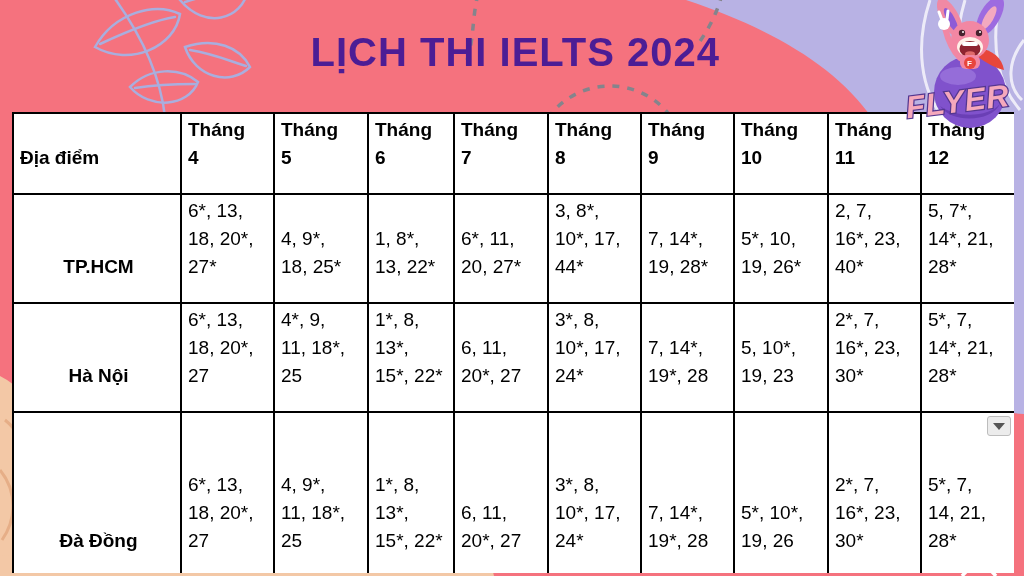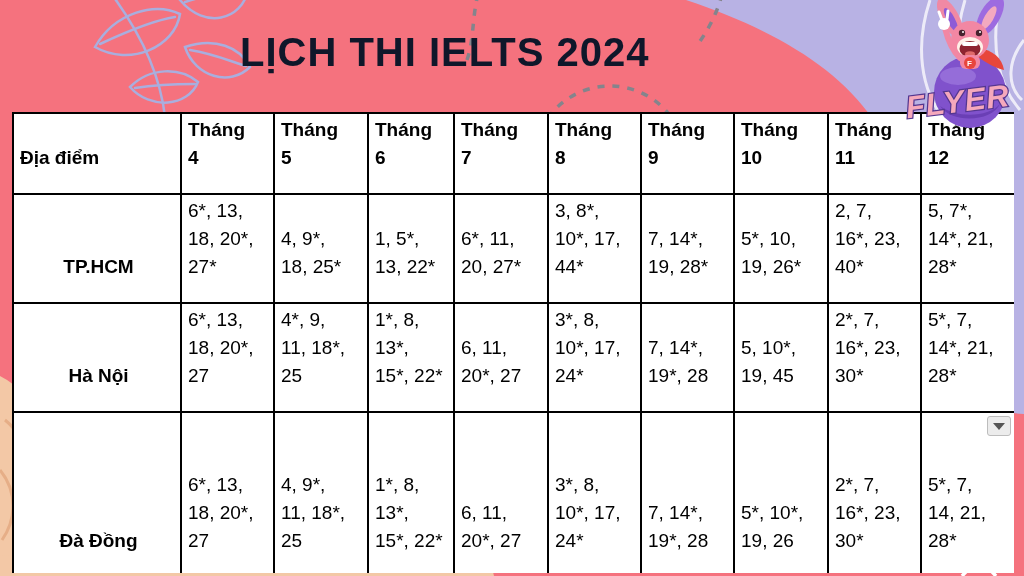--- a/index.html
+++ b/index.html
@@ -4,21 +4,21 @@
 <style>
   html,body{margin:0;padding:0;}
   body{
     width:1024px;height:576px;position:relative;overflow:hidden;
     background:#F5727E;
     font-family:"Liberation Sans","DejaVu Sans",sans-serif;
   }
   .bg-svg{position:absolute;left:0;top:0;z-index:0;}
   .title{
     position:absolute;top:30px;left:240px;width:480px;z-index:3;
-    text-align:left;font-size:40px;font-weight:800;color:#0f172a;
+    text-align:right;font-size:40px;font-weight:800;color:#4c1d95;
     letter-spacing:1px;white-space:nowrap;
   }
   .mascot{position:absolute;top:0;right:0;z-index:3;}
   .table-wrap{
     position:absolute;left:12px;top:112px;width:1002px;height:461px;
     overflow:hidden;z-index:2;background:#FFFFFF;
   }
   table{border-collapse:collapse;table-layout:fixed;width:1002px;}
   th,td{
     border:2px solid #000;vertical-align:bottom;text-align:left;
@@ -165,21 +165,21 @@
       </tr>
     </thead>
     <tbody>
       <tr class="r0">
         <td class="loc">TP.HCM</td>
         <td>6*, 13,
 18, 20*,
 27*</td>
         <td>4, 9*,
 18, 25*</td>
-        <td>1, 5*,
+        <td>1, 8*,
 13, 22*</td>
         <td>6*, 11,
 20, 27*</td>
         <td>3, 8*,
 10*, 17,
 44*</td>
         <td>7, 14*,
 19, 28*</td>
         <td>5*, 10,
 19, 26*</td>
@@ -202,21 +202,21 @@
 13*,
 15*, 22*</td>
         <td>6, 11,
 20*, 27</td>
         <td>3*, 8,
 10*, 17,
 24*</td>
         <td>7, 14*,
 19*, 28</td>
         <td>5, 10*,
-19, 45</td>
+19, 23</td>
         <td>2*, 7,
 16*, 23,
 30*</td>
         <td>5*, 7,
 14*, 21,
 28*</td>
       </tr>
       <tr class="r2">
         <td class="loc">Đà Đồng</td>
         <td>6*, 13,

